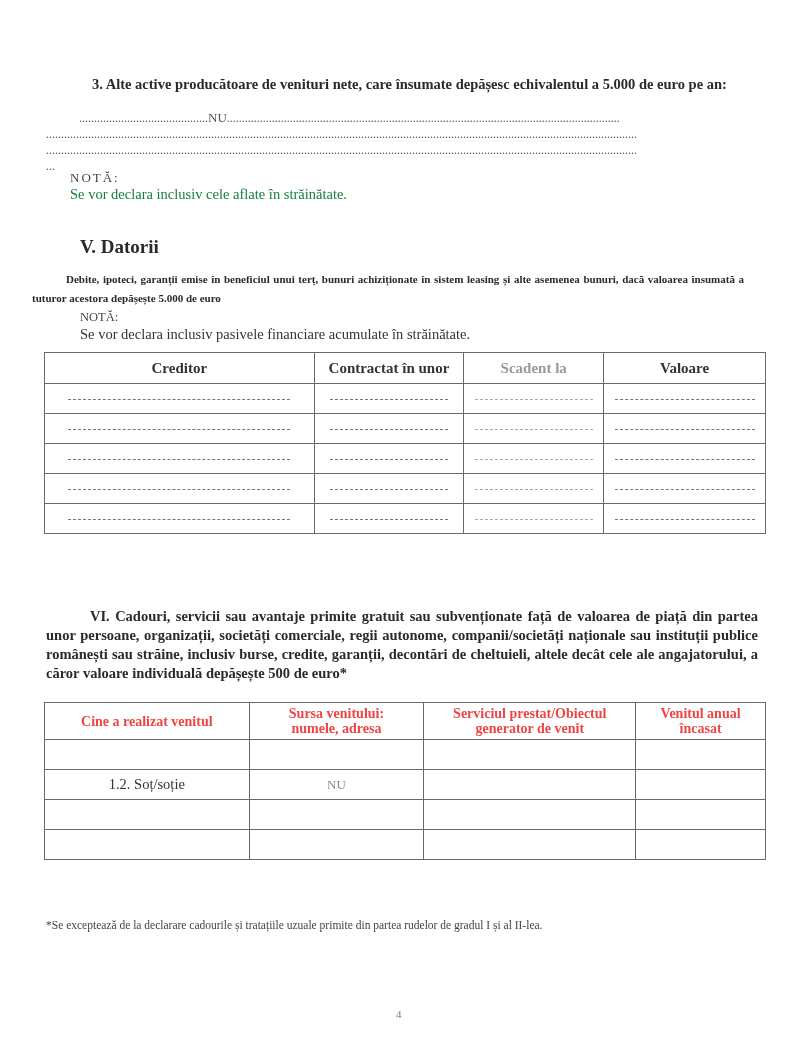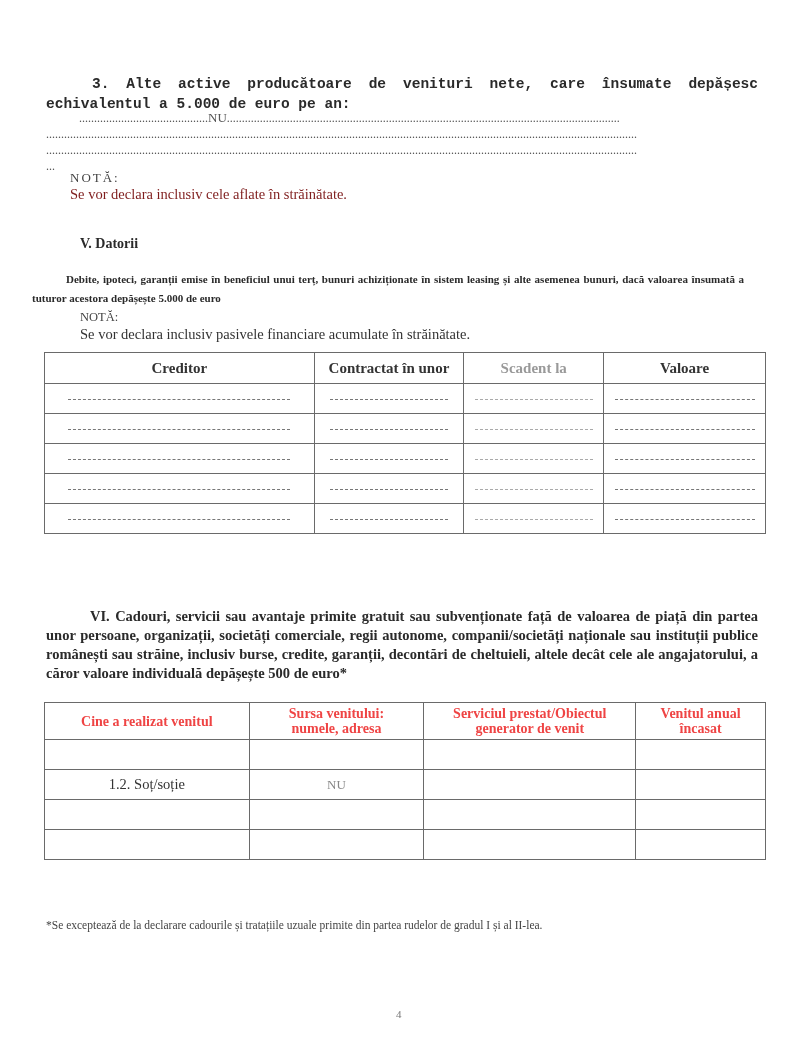--- a/index.html
+++ b/index.html
@@ -4,32 +4,32 @@
   <style>
     html, body { margin: 0; padding: 0; background: #ffffff; }
     body {
       width: 800px; height: 1053px; position: relative; overflow: hidden;
       font-family: "Liberation Serif", "DejaVu Serif", serif;
       color: #2a2a2a;
     }
     .abs { position: absolute; }
 
     
-    #s3-title { left: 46px; top: 74px; width: 712px; text-align: justify; font-weight: bold; font-size: 14.5px; line-height: 20px; font-family: Liberation Mono, monospace; }
+    #s3-title { left: 46px; top: 74px; width: 712px; text-align: justify; font-weight: bold; font-size: 14.5px; line-height: 20px; }
     #s3-title .indent { display: inline-block; width: 46px; }
     .dotline { left: 46px; width: 700px; font-size: 12px; color: #555; letter-spacing: 0px; white-space: nowrap; overflow: hidden; height: 16px; line-height: 14px; }
     #dot1 { top: 111px; margin-left: 33px; }
     #dot2 { top: 127px; }
     #dot3 { top: 143px; }
     #dot4 { top: 159px; width: 20px; }
     #nota1 { left: 70px; top: 170px; font-size: 13px; letter-spacing: 2px; color: #444; }
-    #nota1-text { left: 70px; top: 186px; font-size: 14.5px; color: #7f1d1d; }
+    #nota1-text { left: 70px; top: 186px; font-size: 14.5px; color: #15803d; }
 
     
-    #sv-title { left: 80px; top: 236px; font-size: 14px; font-weight: bold; text-align: right; }
+    #sv-title { left: 80px; top: 236px; font-size: 19px; font-weight: bold; text-align: right; }
     #sv-desc { left: 32px; top: 270px; width: 712px; text-align: justify; font-weight: bold; font-size: 11px; line-height: 19px; }
     #sv-desc .indent { display: inline-block; width: 34px; }
     #nota2 { left: 80px; top: 310px; font-size: 12.5px; color: #444; }
     #nota2-text { left: 80px; top: 326px; font-size: 14.5px; color: #333; }
 
     table { border-collapse: collapse; position: absolute; }
     td, th { border: 1.2px solid #6a6a6a; padding: 0; text-align: center; vertical-align: middle; }
 
     #debts-table { left: 44px; top: 352px; width: 722px; }
     #debts-table th { height: 30px; font-size: 15px; font-weight: bold; color: #333; margin-top: 20px; }

